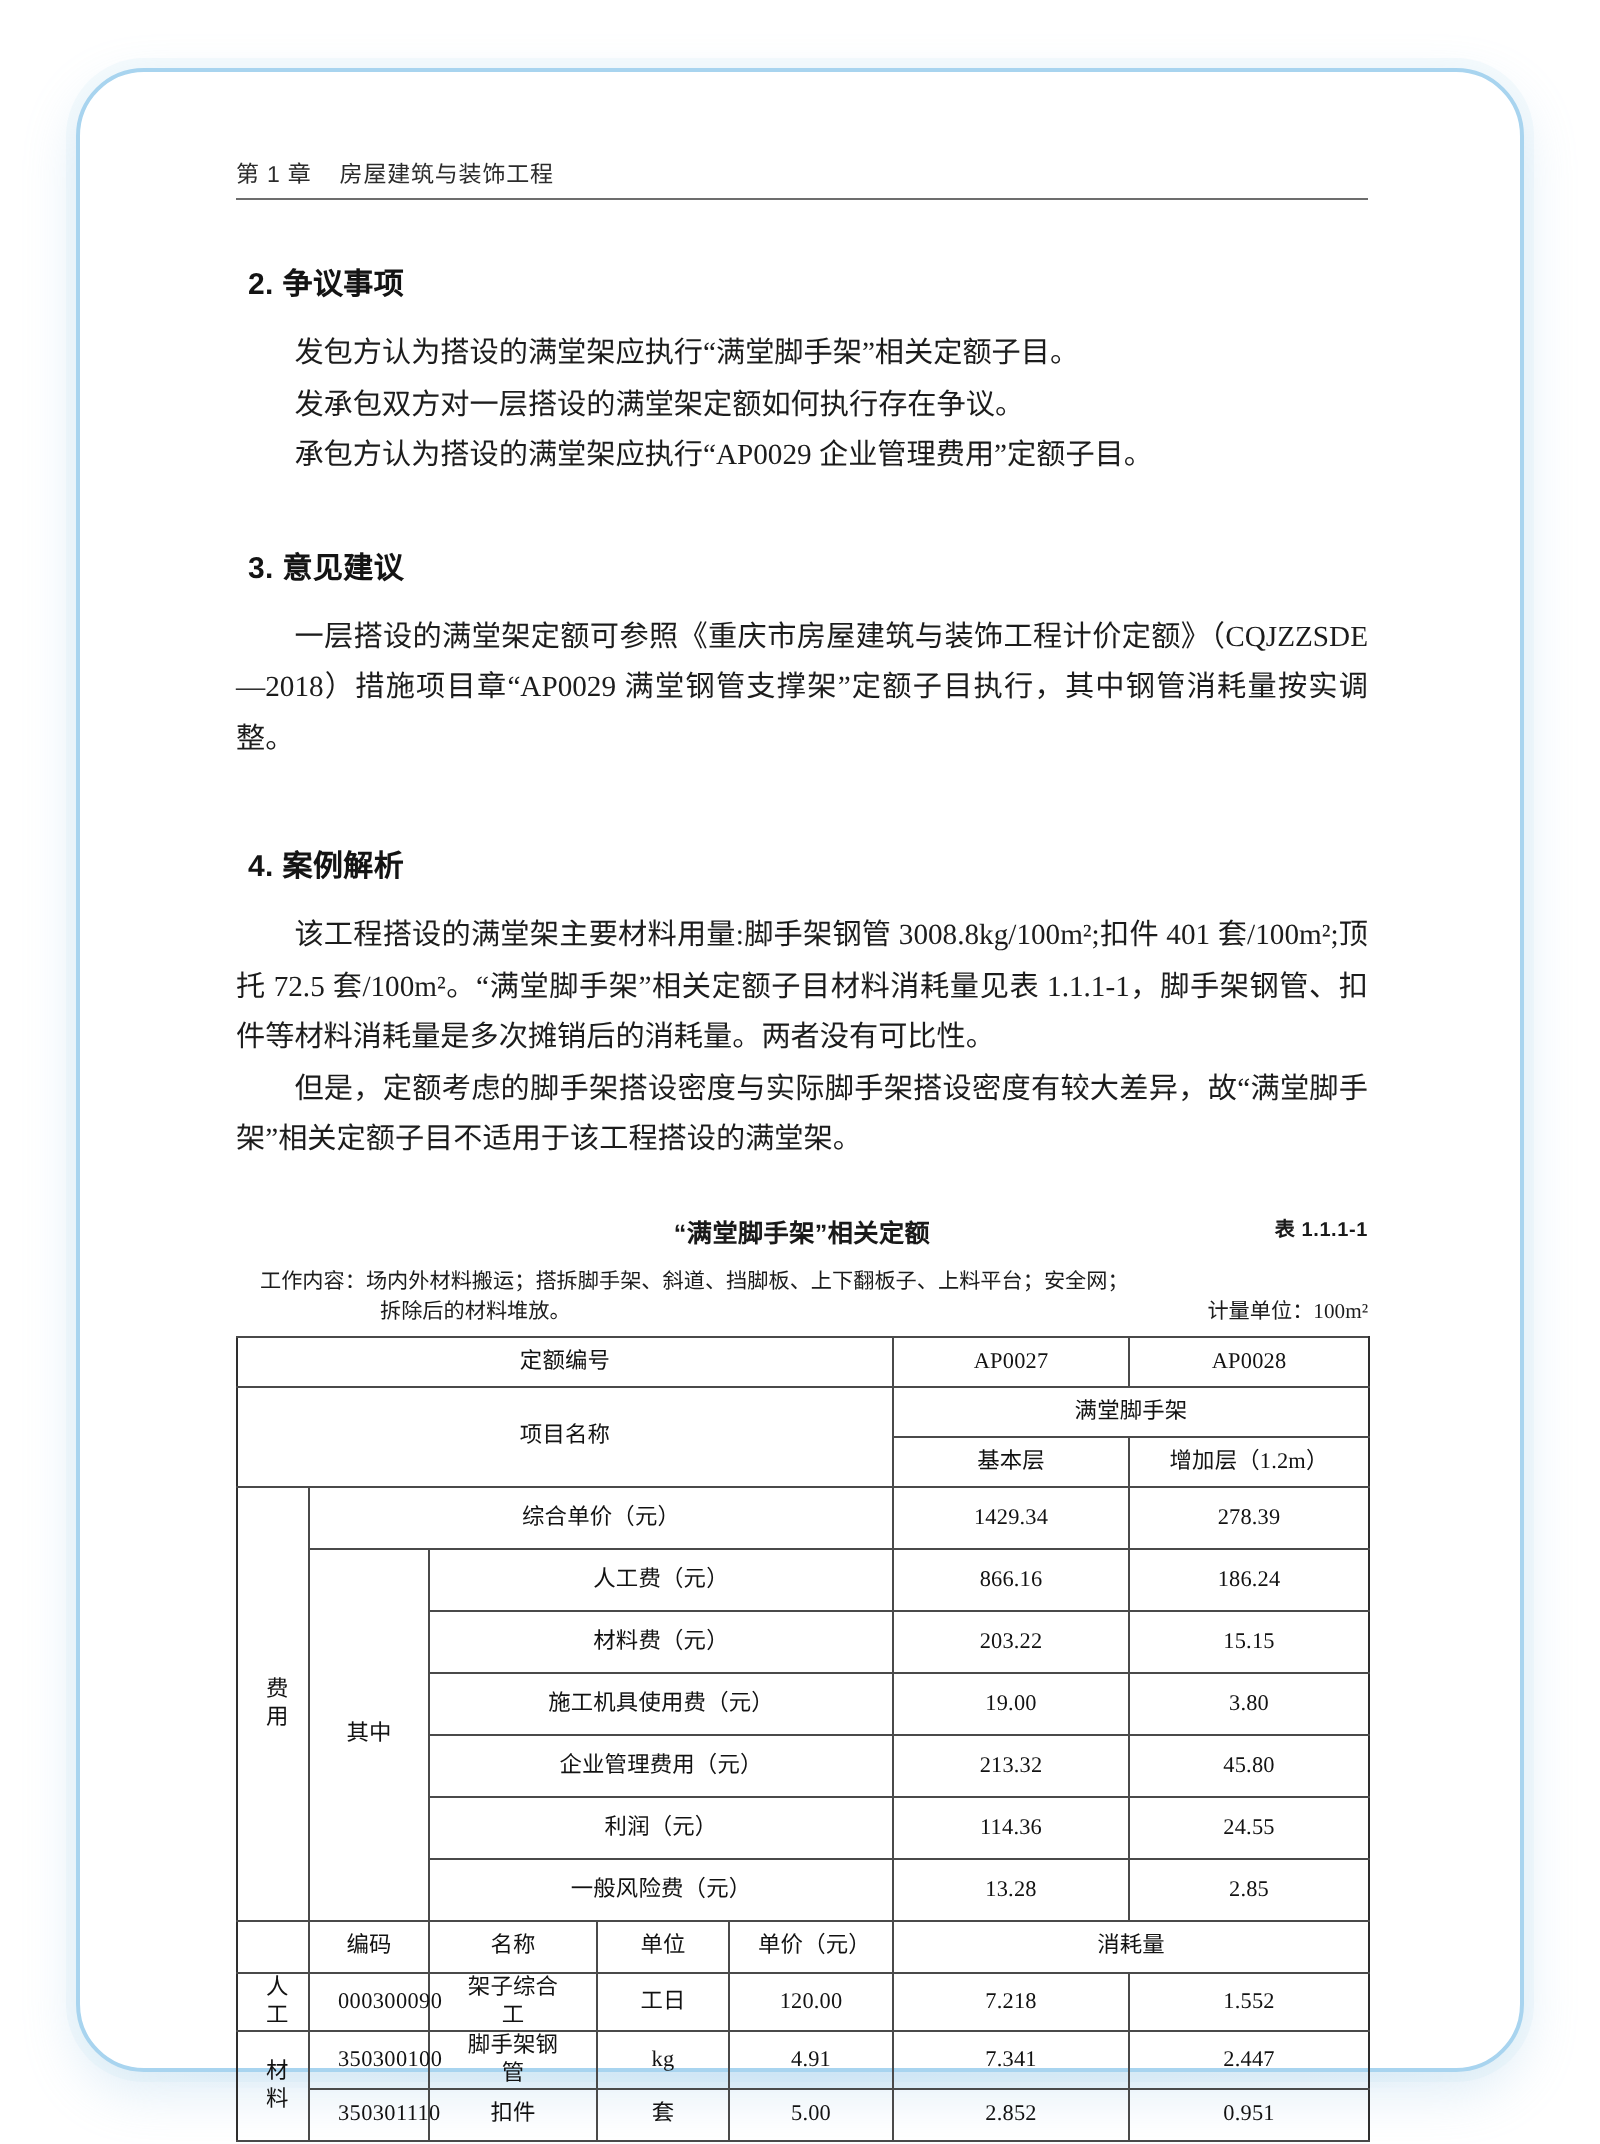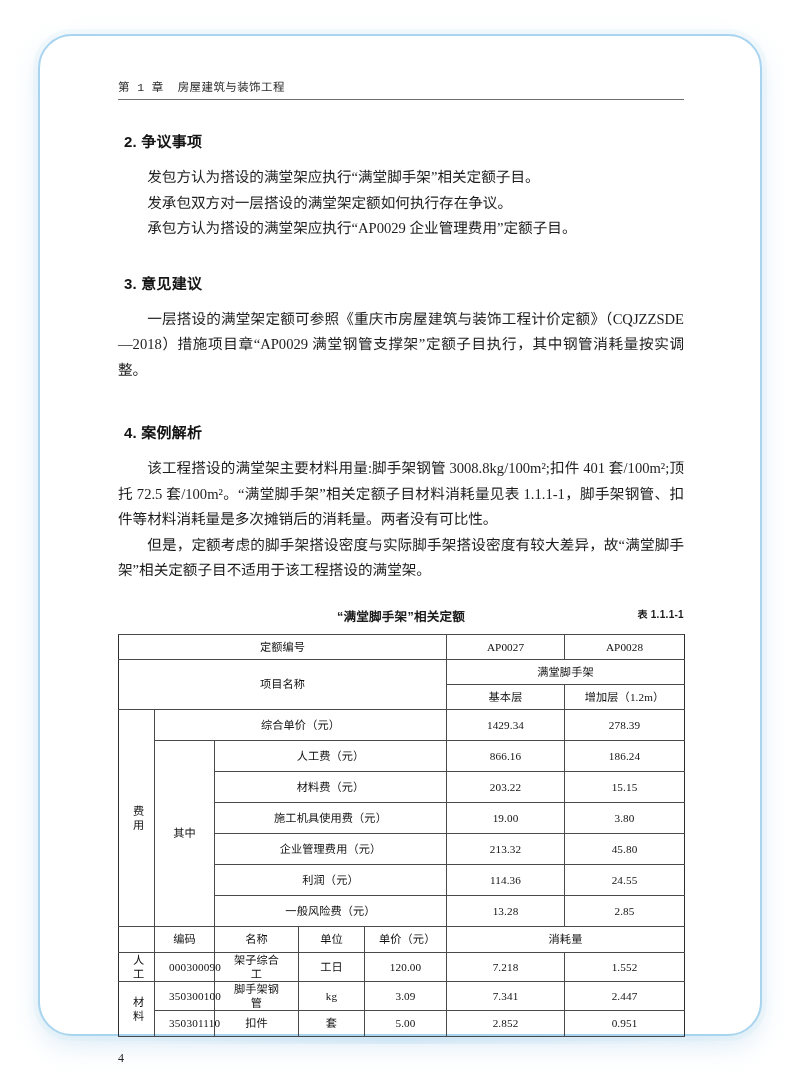--- a/index.html
+++ b/index.html
@@ -44,21 +44,21 @@
   
   #content {
     position: absolute;
     left: 118px;
     top: 78px;
     width: 566px;
   }
 
   
   .running-head {
-    font-family: Liberation Mono, monospace;
+    font-family: Liberation Sans, sans-serif;
     font-size: 11.5px;
     letter-spacing: 0.4px;
     color: #2b2b2b;
     padding-bottom: 5px;
     border-bottom: 1.1px solid #6d6d6d;
     white-space: nowrap;
   }
   .running-head .chap { margin-right: 14px; }
 
   
@@ -188,20 +188,25 @@
   <p class="body indent">该工程搭设的满堂架主要材料用量:脚手架钢管 3008.8kg/100m²;扣件 401 套/100m²;顶托 72.5 套/100m²。“满堂脚手架”相关定额子目材料消耗量见表 1.1.1-1，脚手架钢管、扣件等材料消耗量是多次摊销后的消耗量。两者没有可比性。</p>
   <p class="body indent">但是，定额考虑的脚手架搭设密度与实际脚手架搭设密度有较大差异，故“满堂脚手架”相关定额子目不适用于该工程搭设的满堂架。</p>
 
   <div class="table-block">
 
     <div class="tbl-caption-row">
       <span class="tbl-title">“满堂脚手架”相关定额</span>
       <span class="tbl-number">表 1.1.1-1</span>
     </div>
 
+    <div class="work-note">
+      <span class="wn-l1">工作内容：场内外材料搬运；搭拆脚手架、斜道、挡脚板、上下翻板子、上料平台；安全网；</span>
+      <span class="wn-l2">拆除后的材料堆放。</span>
+      <span class="unit-note">计量单位：100m²</span>
+    </div>
 
     <table class="quota">
       <colgroup>
         <col style="width:36px">
         <col style="width:60px">
         <col style="width:84px">
         <col style="width:66px">
         <col style="width:82px">
         <col style="width:118px">
         <col style="width:120px">
@@ -279,21 +284,21 @@
           <td class="num">120.00</td>
           <td class="num">7.218</td>
           <td class="num edge-r">1.552</td>
         </tr>
 
         <tr class="h-name">
           <td class="edge-l" rowspan="2">材料</td>
           <td class="code">350300100</td>
           <td>脚手架钢管</td>
           <td>kg</td>
-          <td class="num">3.09</td>
+          <td class="num">4.91</td>
           <td class="num">7.341</td>
           <td class="num edge-r">2.447</td>
         </tr>
 
         <tr class="h-name outer-bot">
           <td class="code">350301110</td>
           <td>扣件</td>
           <td>套</td>
           <td class="num">5.00</td>
           <td class="num">2.852</td>

